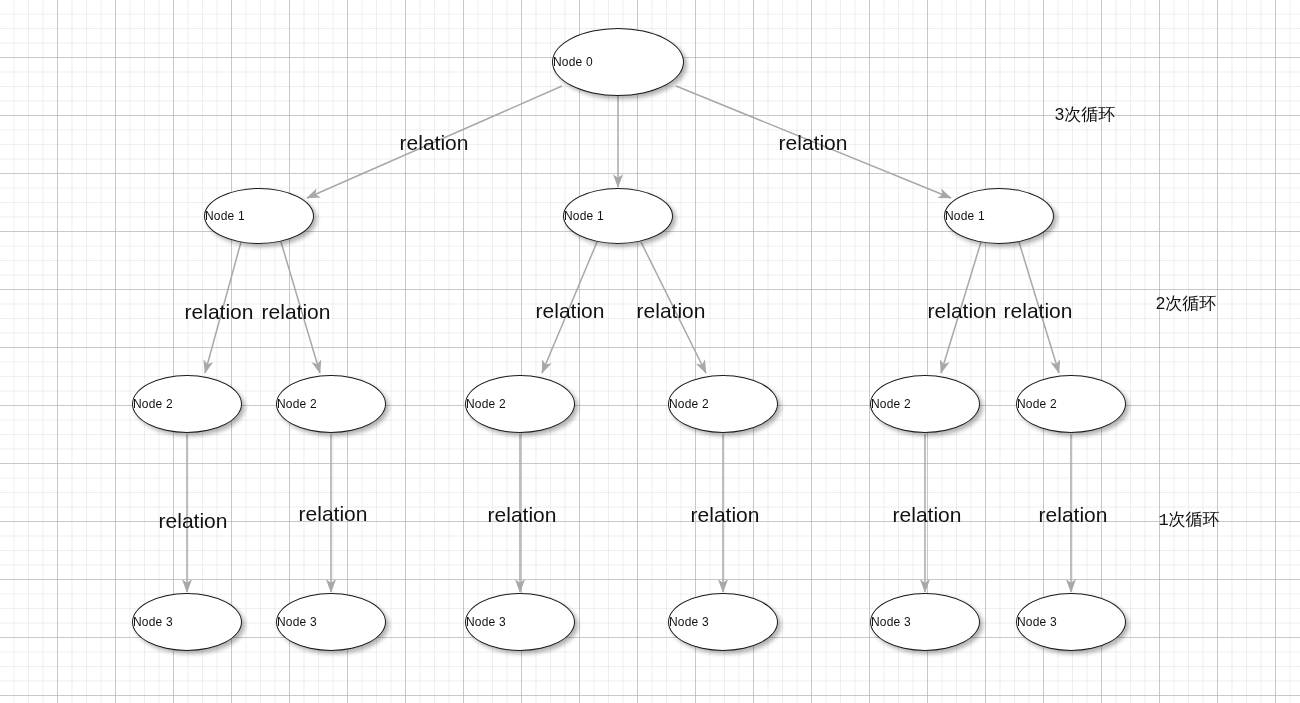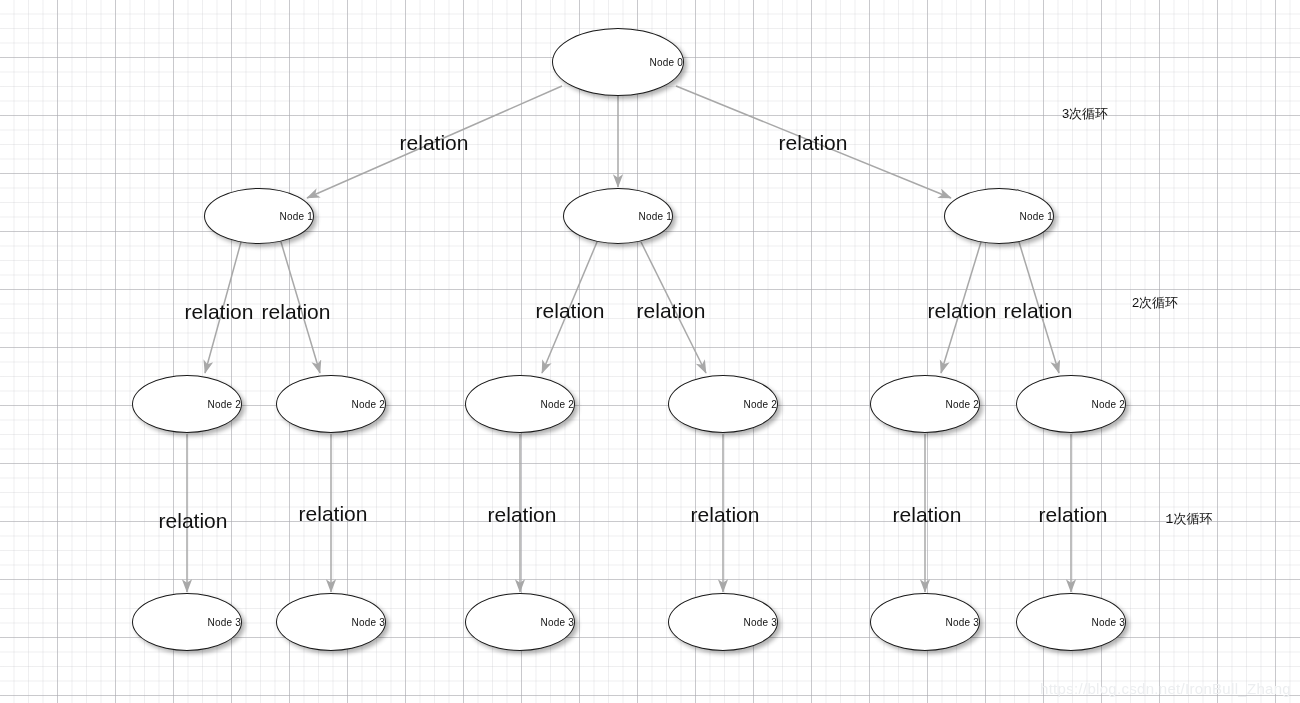--- a/index.html
+++ b/index.html
@@ -38,39 +38,39 @@
     pointer-events: none;
   }
   .node {
     position: absolute;
     box-sizing: border-box;
     border: 1.6px solid #1a1a1a;
     border-radius: 50%;
     background: #ffffff;
     display: flex;
     align-items: center;
-    justify-content: flex-end;
+    justify-content: flex-start;
     color: #111111;
-    font-size: 10px;
+    font-size: 12px;
     letter-spacing: 0.2px;
     box-shadow: 3px 3px 4px rgba(0,0,0,0.30);
     z-index: 3;
   }
   .edge-label {
     position: absolute;
     color: #111111;
     font-size: 21px;
     white-space: nowrap;
     z-index: 4;
     transform: translate(-50%, -50%);
   }
   .level-label {
     position: absolute;
     color: #111111;
-    font-size: 13px;
+    font-size: 17px;
     white-space: nowrap;
     z-index: 4;
     transform: translate(-50%, -50%);
   }
   .watermark {
     position: absolute;
     color: #eceef0;
     font-size: 15px;
     white-space: nowrap;
     z-index: 2;
@@ -168,19 +168,18 @@
       <div class="edge-label" style="left: 1038px; top: 311px;">relation</div>
       <div class="edge-label" style="left: 193px; top: 521px;">relation</div>
       <div class="edge-label" style="left: 333px; top: 514px;">relation</div>
       <div class="edge-label" style="left: 522px; top: 515px;">relation</div>
       <div class="edge-label" style="left: 725px; top: 515px;">relation</div>
       <div class="edge-label" style="left: 927px; top: 515px;">relation</div>
       <div class="edge-label" style="left: 1073px; top: 515px;">relation</div>
     </div>
   <div id="level-label-group">
       <div class="level-label" style="left: 1085px; top: 114px;">3次循环</div>
-      <div class="level-label" style="left: 1155px; top: 303px;">2次循环</div>
+      <div class="level-label" style="left: 1186px; top: 303px;">2次循环</div>
       <div class="level-label" style="left: 1189px; top: 519px; font-family: Liberation Mono, monospace;">1次循环</div>
     </div>
 
-  <div class="watermark" style="left: 1040px; top: 680px;">https://blog.csdn.net/IronBull_Zhang</div>
 
 </div>
 
 </body></html>

